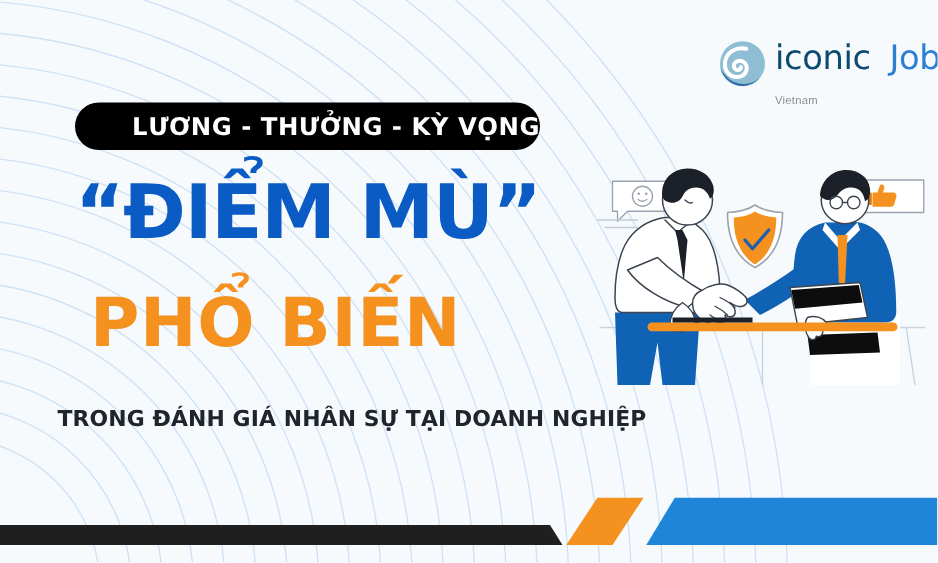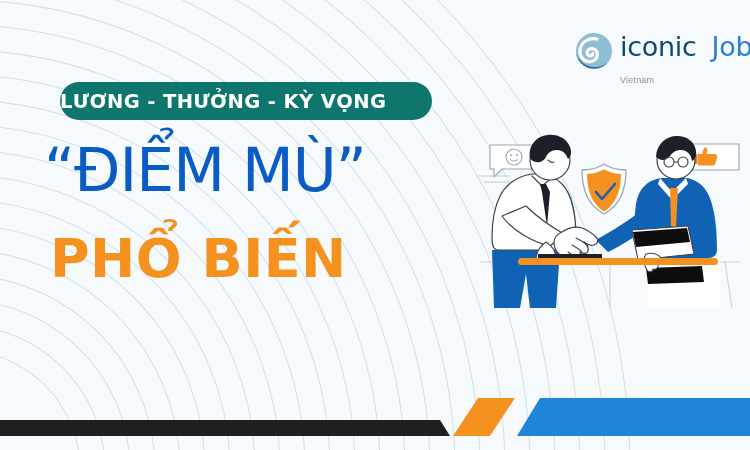--- a/index.html
+++ b/index.html
@@ -18,36 +18,36 @@
   .logo{position:absolute;left:572px;top:30px;display:flex;align-items:flex-start;}
   .logo-mark{width:44px;height:44px;flex:0 0 44px;}
   .logo-txt{margin-left:4px;padding-top:3px;line-height:1;}
   .logo-word{font-size:27px;letter-spacing:-.3px;white-space:nowrap;font-family:"DejaVu Sans",sans-serif;}
   .logo-word .a{color:#0c4a6e;}
   .logo-word .b{color:#2b7fd4;margin-left:15px;}
   .logo-sub{font-size:9px;color:#8a8f96;margin-top:16px;letter-spacing:.2px;}
   
   .badge{
     position:absolute;left:60px;top:82px;width:372px;height:38px;
-    background:#0f766e;border-radius:19px;
-    display:flex;align-items:center;justify-content:flex-start;
+    background:#000000;border-radius:19px;
+    display:flex;align-items:center;justify-content:flex-end;
   }
   .badge span{
     color:#fff;font-size:19.5px;font-weight:bold;letter-spacing:.4px;
     font-family:"DejaVu Sans",sans-serif;
   }
   
   .h1{
-    position:absolute;left:44px;top:140px;
-    font-size:60px;font-weight:normal;color:#0a5bc4;
+    position:absolute;left:60px;top:140px;
+    font-size:60px;font-weight:bold;color:#0a5bc4;
     letter-spacing:-1px;line-height:1;white-space:nowrap;
     font-family:"DejaVu Sans",sans-serif;
   }
   .h2{
-    position:absolute;left:50px;top:232px;
+    position:absolute;left:72px;top:232px;
     font-size:54px;font-weight:bold;color:#f5911e;
     letter-spacing:.5px;line-height:1;white-space:nowrap;
     font-family:"DejaVu Sans",sans-serif;
   }
   .sub{
     position:absolute;left:46px;top:326px;
     font-size:17.5px;font-weight:bold;color:#20242b;
     letter-spacing:.1px;white-space:nowrap;
     font-family:"DejaVu Sans",sans-serif;
   }
@@ -107,20 +107,21 @@
       <div class="logo-sub">Vietnam</div>
     </div>
   </div>
 
   <div class="badge">
     <span>LƯƠNG - THƯỞNG - KỲ VỌNG</span>
   </div>
 
   <div class="h1">“ĐIỂM MÙ”</div>
   <div class="h2">PHỔ BIẾN</div>
+  <div class="sub">TRONG ĐÁNH GIÁ NHÂN SỰ TẠI DOANH NGHIỆP</div>
 
   <svg class="illus" viewBox="0 0 280 196">
     <g stroke="#3c4450" stroke-width="1.1" fill="none" stroke-linecap="round" stroke-linejoin="round">
 
       <line x1="10" y1="150" x2="270" y2="150" stroke="#c9d3de"></line>
       <line x1="70" y1="150" x2="70" y2="196" stroke="#c9d3de"></line>
       <line x1="140" y1="152" x2="140" y2="196" stroke="#c9d3de"></line>
       <line x1="205" y1="152" x2="205" y2="196" stroke="#c9d3de"></line>
       <line x1="255" y1="150" x2="262" y2="196" stroke="#c9d3de"></line>
 

